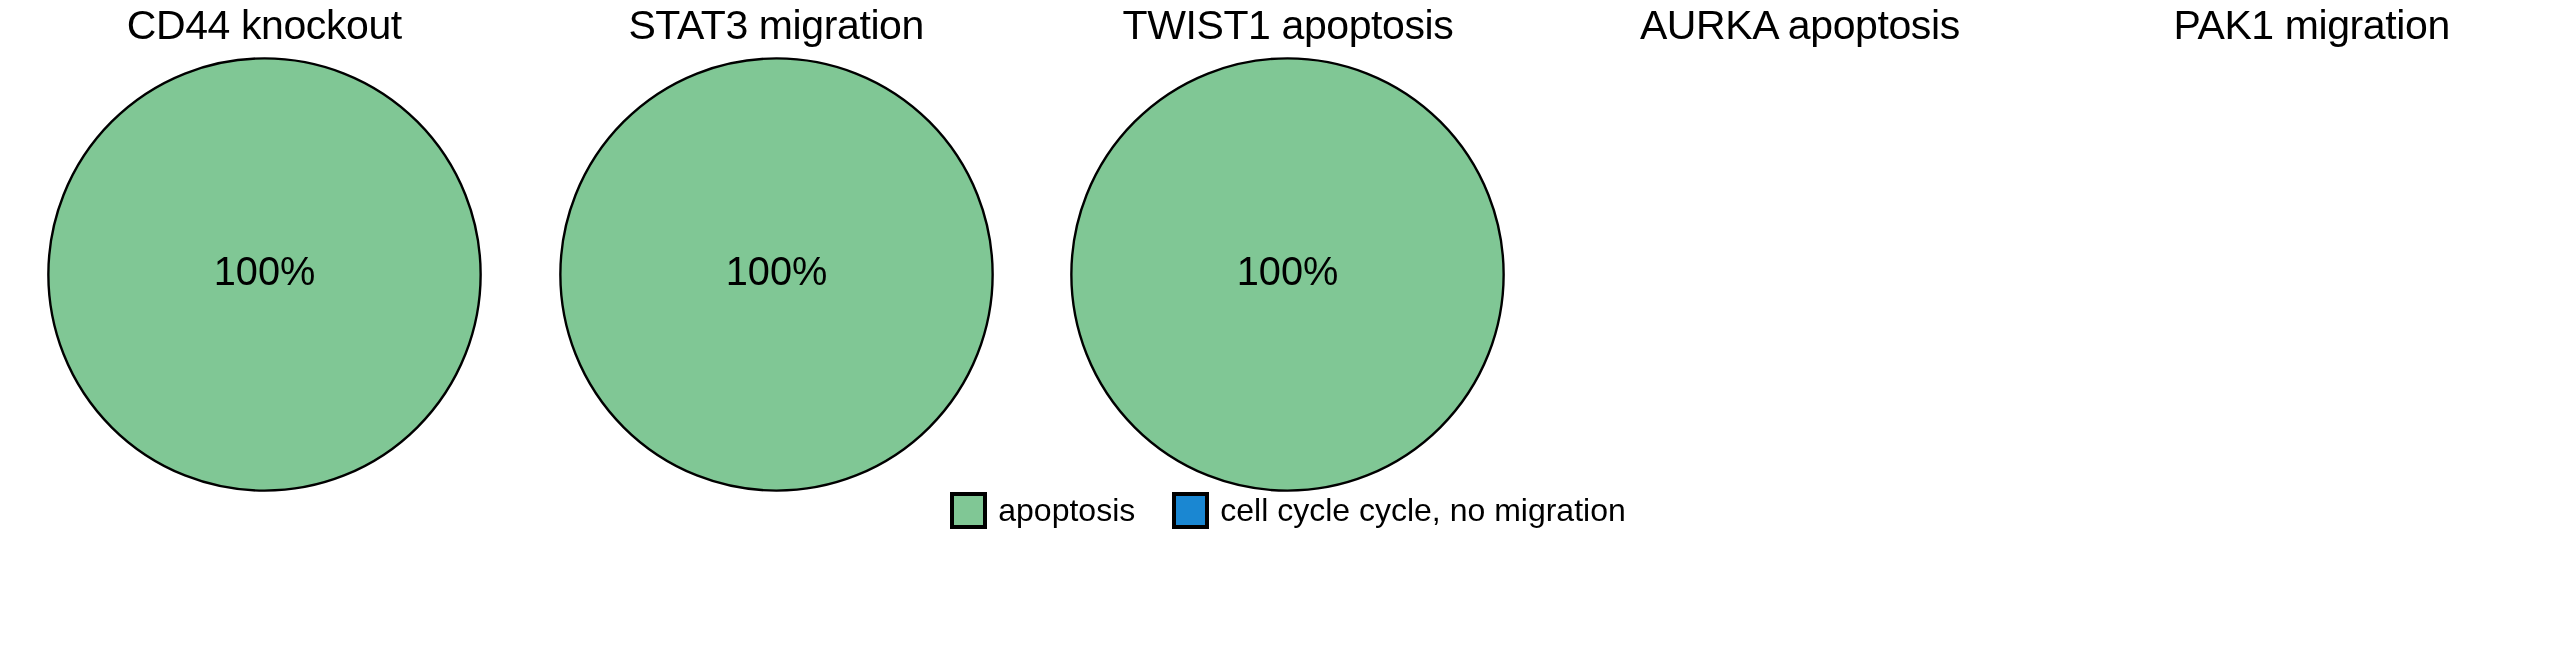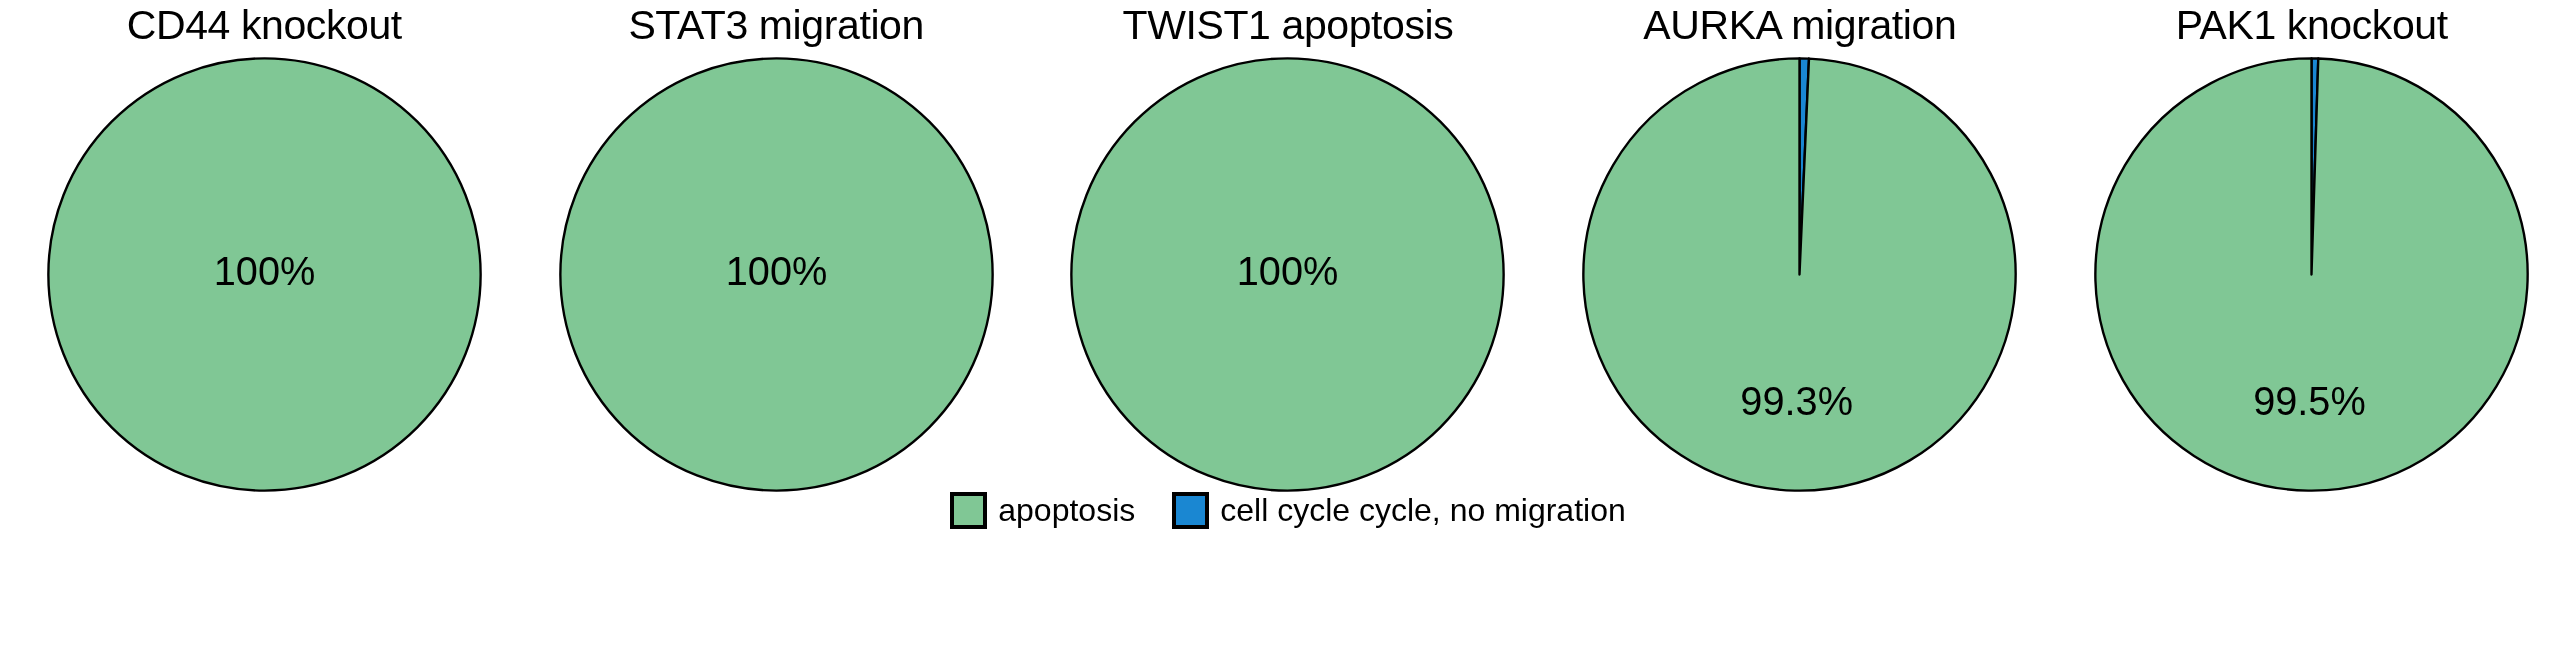--- a/index.html
+++ b/index.html
@@ -128,41 +128,25 @@
       <div class="panel-title">TWIST1 apoptosis</div>
       <div class="pie-wrap">
         <svg class="pie-svg" viewBox="0 0 560 560">
             <circle cx="280" cy="280" r="272" fill="#80c795" stroke="#000000" stroke-width="3" stroke-linejoin="round"></circle>
             <text class="slice-label" x="280.00" y="280.00">100%</text>
           </svg>
       </div>
     </div>
 
     <div class="panel">
-      <div class="panel-title">AURKA migration</div>
-      <div class="pie-wrap">
-        <svg class="pie-svg" viewBox="0 0 560 560">
-            <path d="M 280 280 L 280.000 8.000 A 272 272 0 0 1 291.959 8.263 Z" fill="#1a87d2" stroke="#000000" stroke-width="3" stroke-linejoin="round"></path>
-            <text class="slice-label" x="346.67" y="77.89">0.7%</text>
-            <path d="M 280 280 L 291.959 8.263 A 272 272 0 1 1 280.000 8.000 Z" fill="#80c795" stroke="#000000" stroke-width="3" stroke-linejoin="round"></path>
-            <text class="slice-label" x="276.41" y="443.16">99.3%</text>
-          </svg>
-      </div>
+      <div class="panel-title">AURKA apoptosis</div>
     </div>
 
     <div class="panel">
-      <div class="panel-title">PAK1 knockout</div>
-      <div class="pie-wrap">
-        <svg class="pie-svg" viewBox="0 0 560 560">
-            <path d="M 280 280 L 280.000 8.000 A 272 272 0 0 1 288.544 8.134 Z" fill="#1a87d2" stroke="#000000" stroke-width="3" stroke-linejoin="round"></path>
-            <text class="slice-label" x="345.33" y="77.87">0.5%</text>
-            <path d="M 280 280 L 288.544 8.134 A 272 272 0 1 1 280.000 8.000 Z" fill="#80c795" stroke="#000000" stroke-width="3" stroke-linejoin="round"></path>
-            <text class="slice-label" x="277.44" y="443.18">99.5%</text>
-          </svg>
-      </div>
+      <div class="panel-title">PAK1 migration</div>
     </div>
 
   </div>
 
   <div class="legend">
     <div class="legend-item">
       <span class="legend-swatch" style="background: rgb(128, 199, 149);"></span>
       <span class="legend-label">apoptosis</span>
     </div>
     <div class="legend-item">

